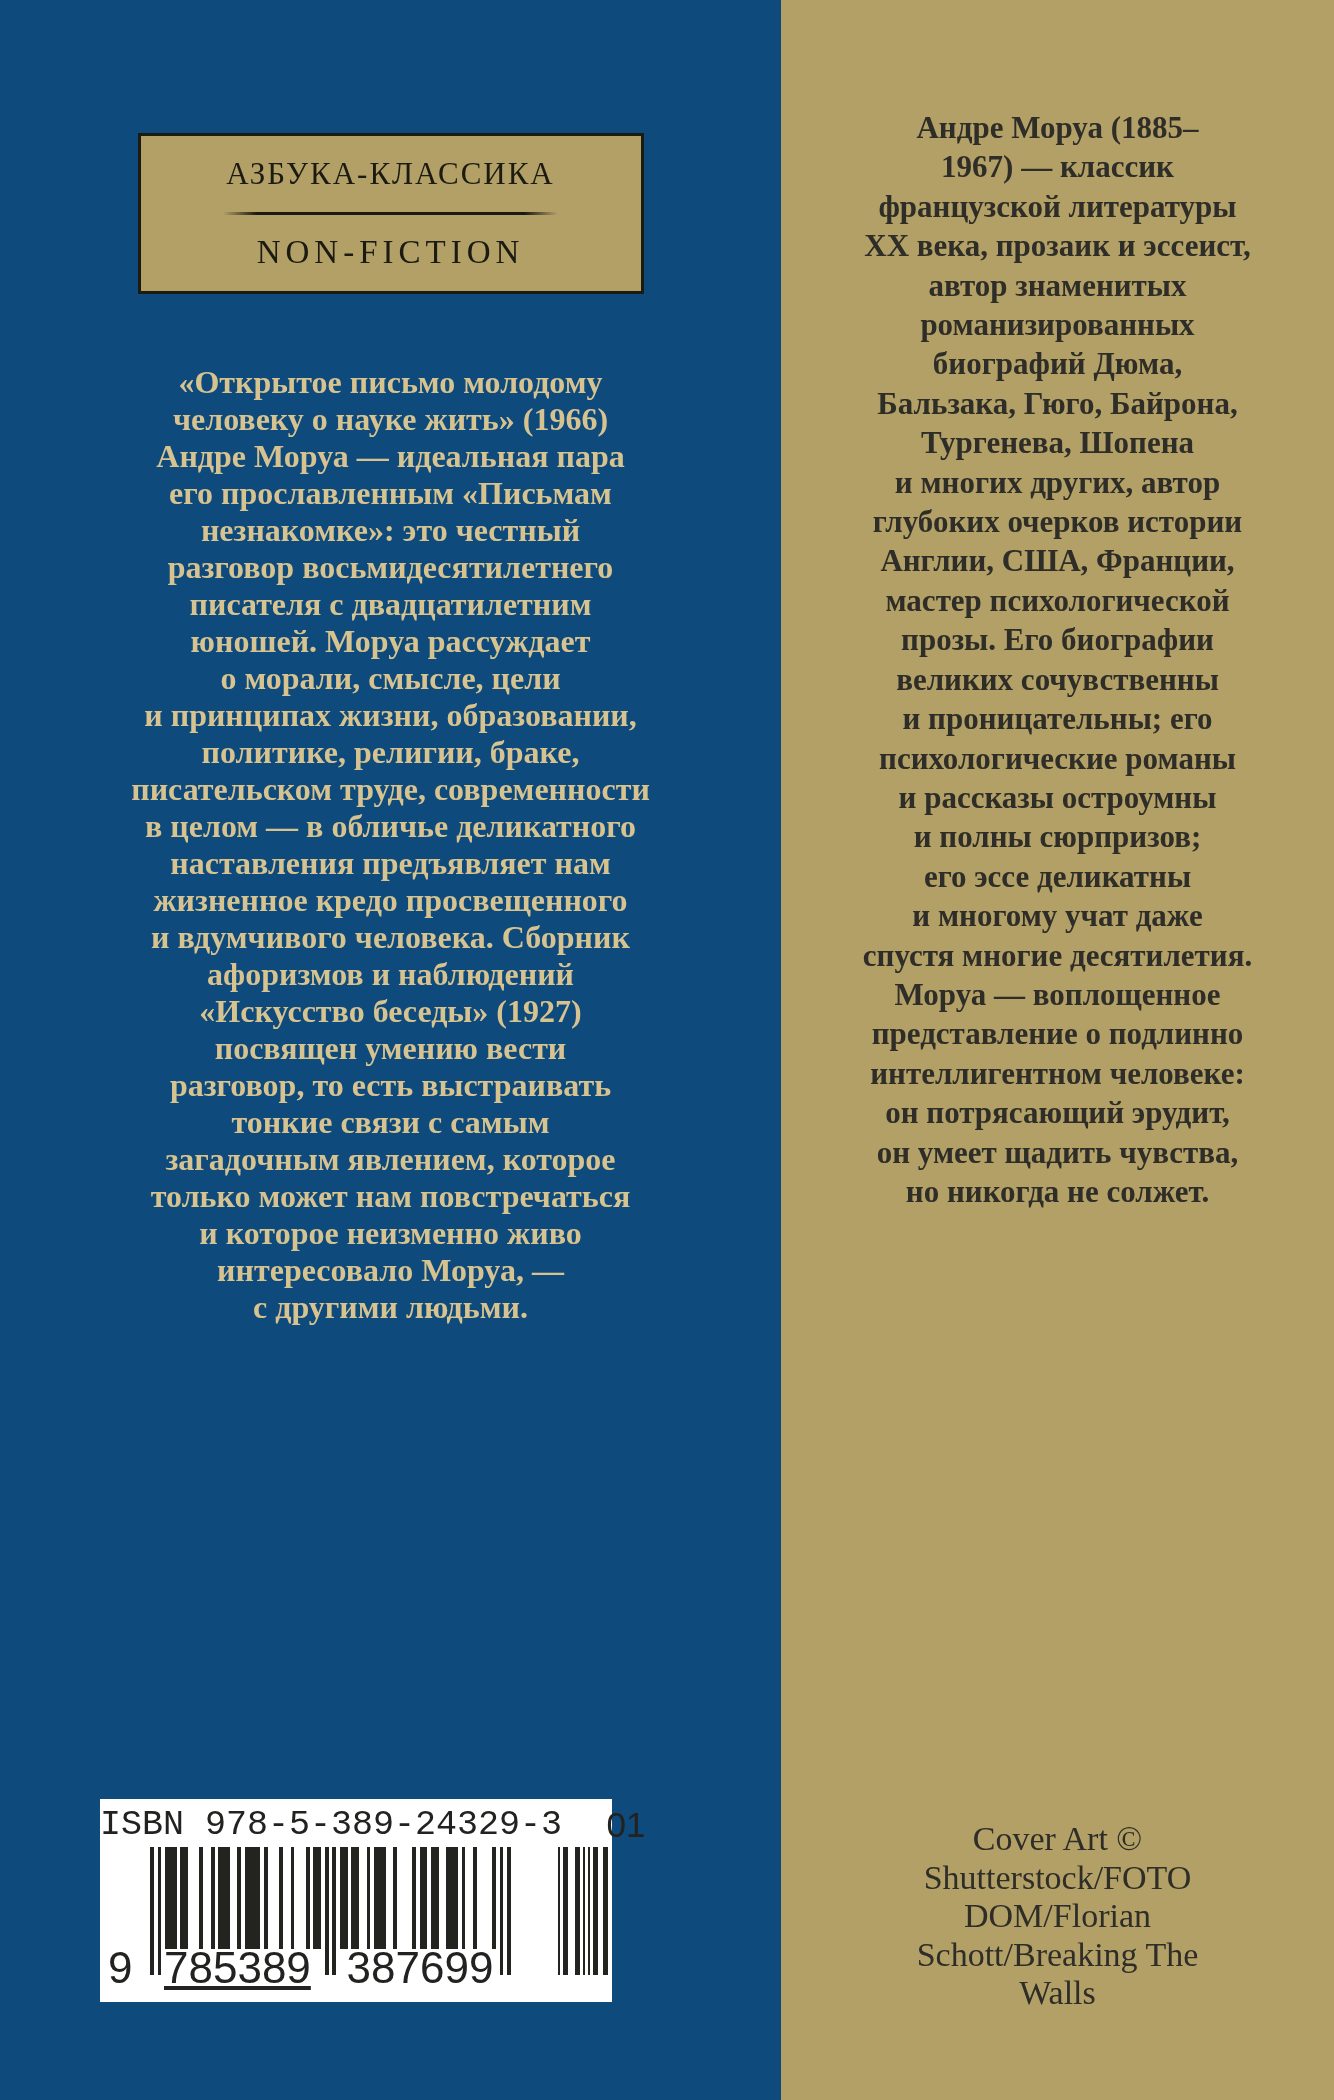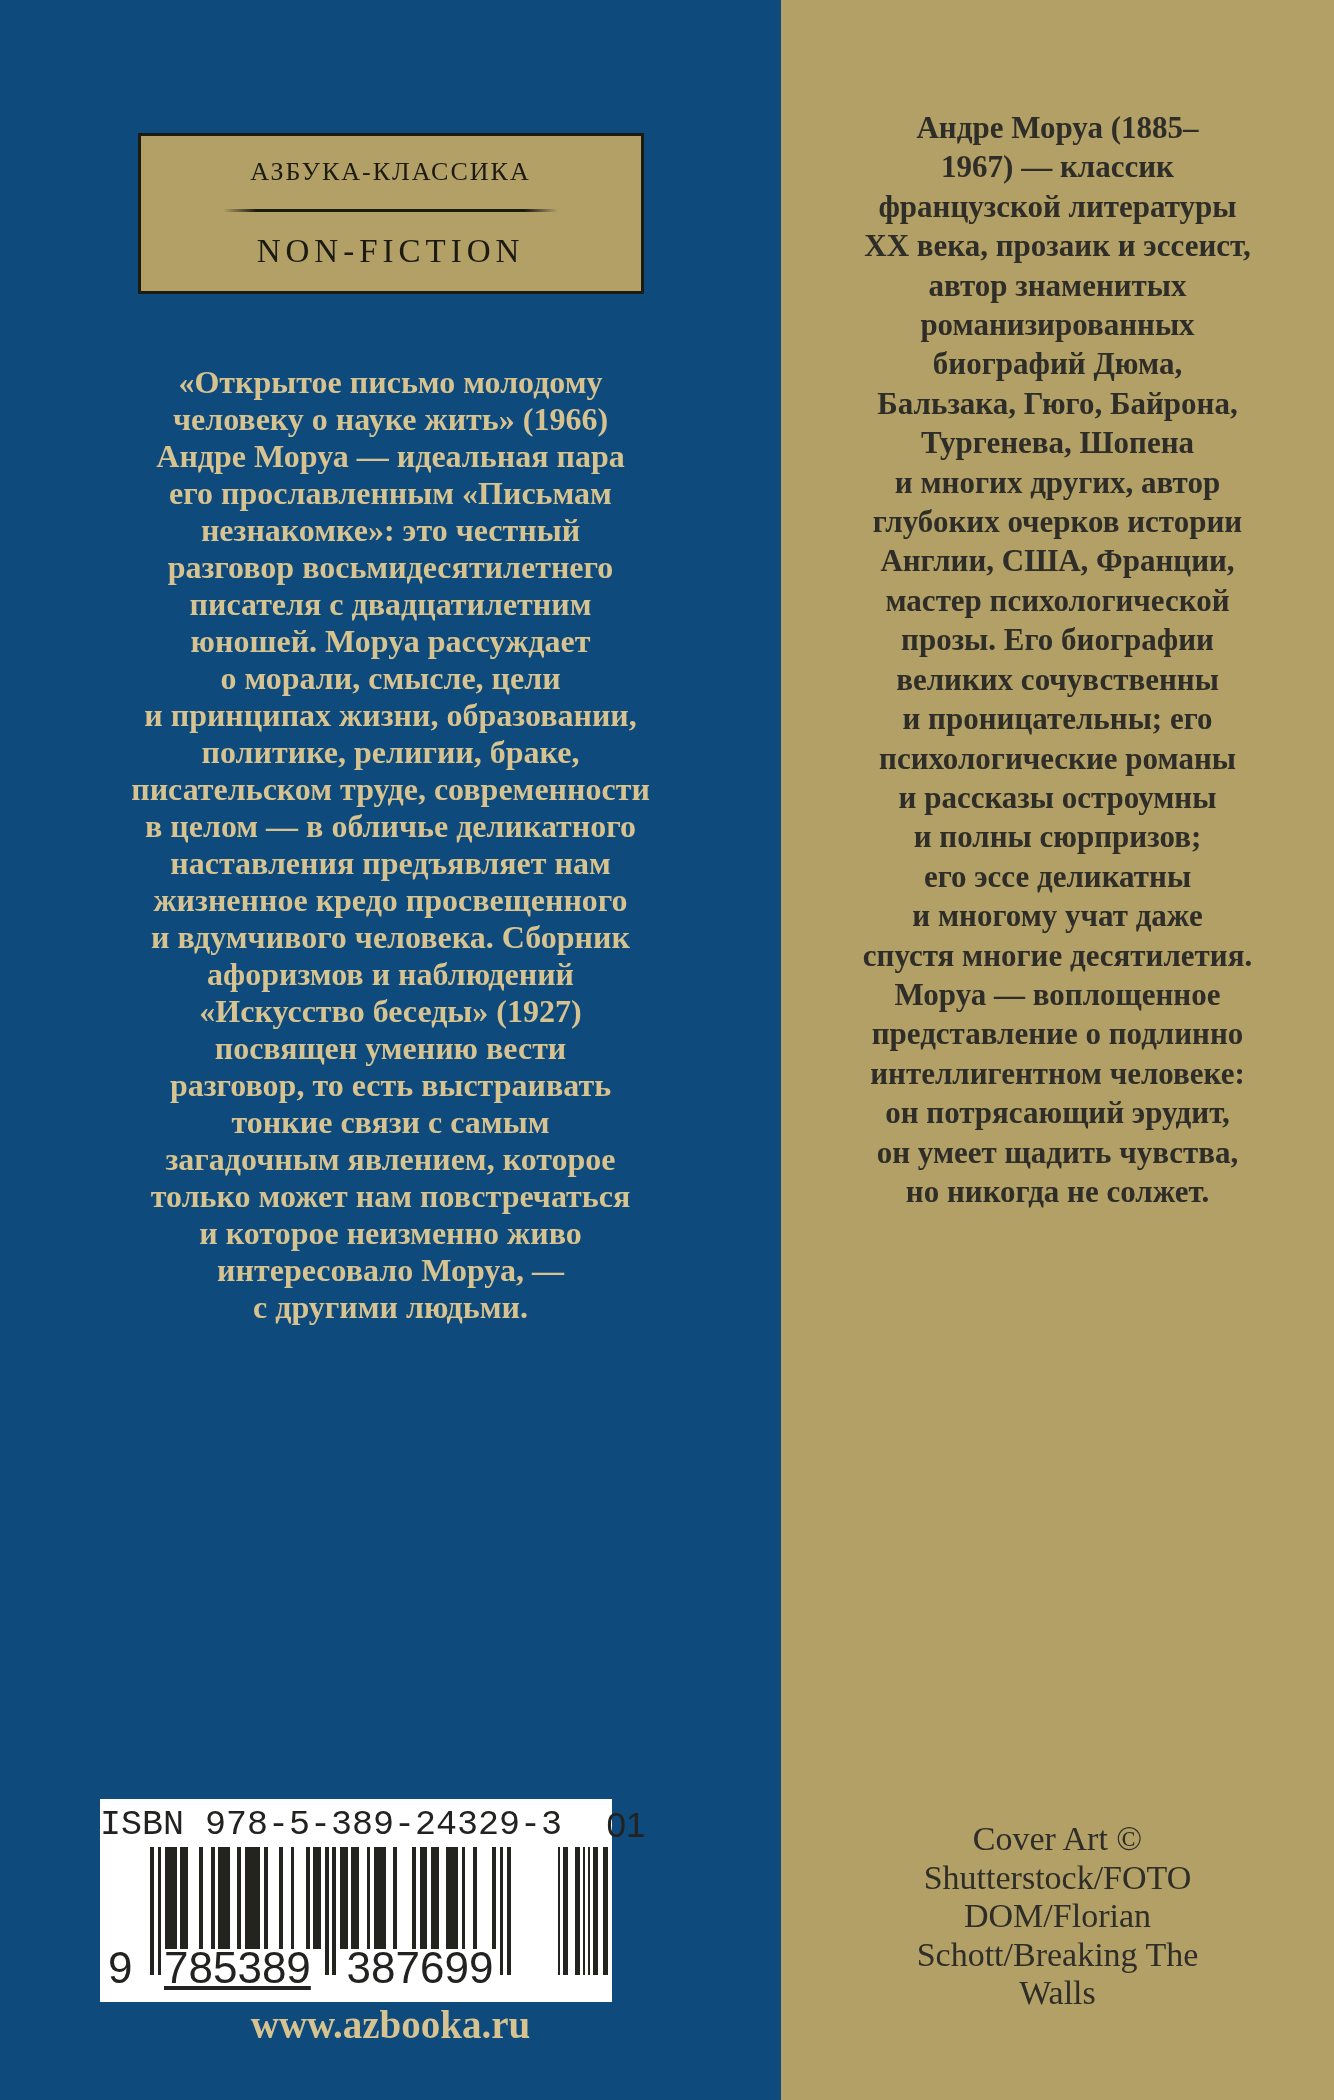--- a/index.html
+++ b/index.html
@@ -5,21 +5,21 @@
   html,body{margin:0;padding:0;}
   body{width:1334px;height:2100px;font-family:"Liberation Serif","DejaVu Serif",serif;}
   .page{position:relative;width:1334px;height:2100px;overflow:hidden;}
   .panel-left{position:absolute;left:0;top:0;width:781px;height:2100px;background:var(--navy);}
   .panel-right{position:absolute;left:781px;top:0;width:553px;height:2100px;background:var(--gold);}
 
   
   .series-box{position:absolute;top:133px;left:50%;transform:translateX(-50%);
     width:500px;height:155px;background:var(--gold);border:3px solid var(--ink);
     display:flex;flex-direction:column;align-items:center;justify-content:space-evenly;}
-  .series-line1{font-size:26px;letter-spacing:2px;color:var(--ink);white-space:nowrap;}
+  .series-line1{font-size:31px;letter-spacing:2px;color:var(--ink);white-space:nowrap;}
   .series-line2{font-size:33px;letter-spacing:5px;color:var(--ink);white-space:nowrap;}
   .series-divider{width:335px;height:3px;
     background:linear-gradient(90deg,rgba(0,0,0,0) 0%,var(--ink) 10%,var(--ink) 90%,rgba(0,0,0,0) 100%);}
 
   
   .annotation{position:absolute;top:364px;left:28px;width:725px;
     color:var(--goldText);font-weight:bold;font-size:32px;line-height:37px;
     text-align:center;white-space:pre-line;}
 
   
@@ -156,21 +156,20 @@
           <div class="bar" style="left: 22.5px; width: 2.5px; height: 128px;"></div>
           <div class="bar" style="left: 27.5px; width: 2.5px; height: 128px;"></div>
           <div class="bar" style="left: 32.5px; width: 2.5px; height: 128px;"></div>
           <div class="bar" style="left: 37.5px; width: 2.5px; height: 128px;"></div>
           <div class="bar" style="left: 40px; width: 2.5px; height: 128px;"></div>
           <div class="bar" style="left: 47.5px; width: 2.5px; height: 128px;"></div>
           <div class="bar" style="left: 50px; width: 2.5px; height: 128px;"></div>
         </div>
     </div>
 
-    <div class="website">www.azbooka.ru</div>
   </div>
 
   <div class="panel-right">
 
     <div class="bio">Андре Моруа (1885–
 1967) — классик
 французской литературы
 XX века, прозаик и эссеист,
 автор знаменитых
 романизированных

